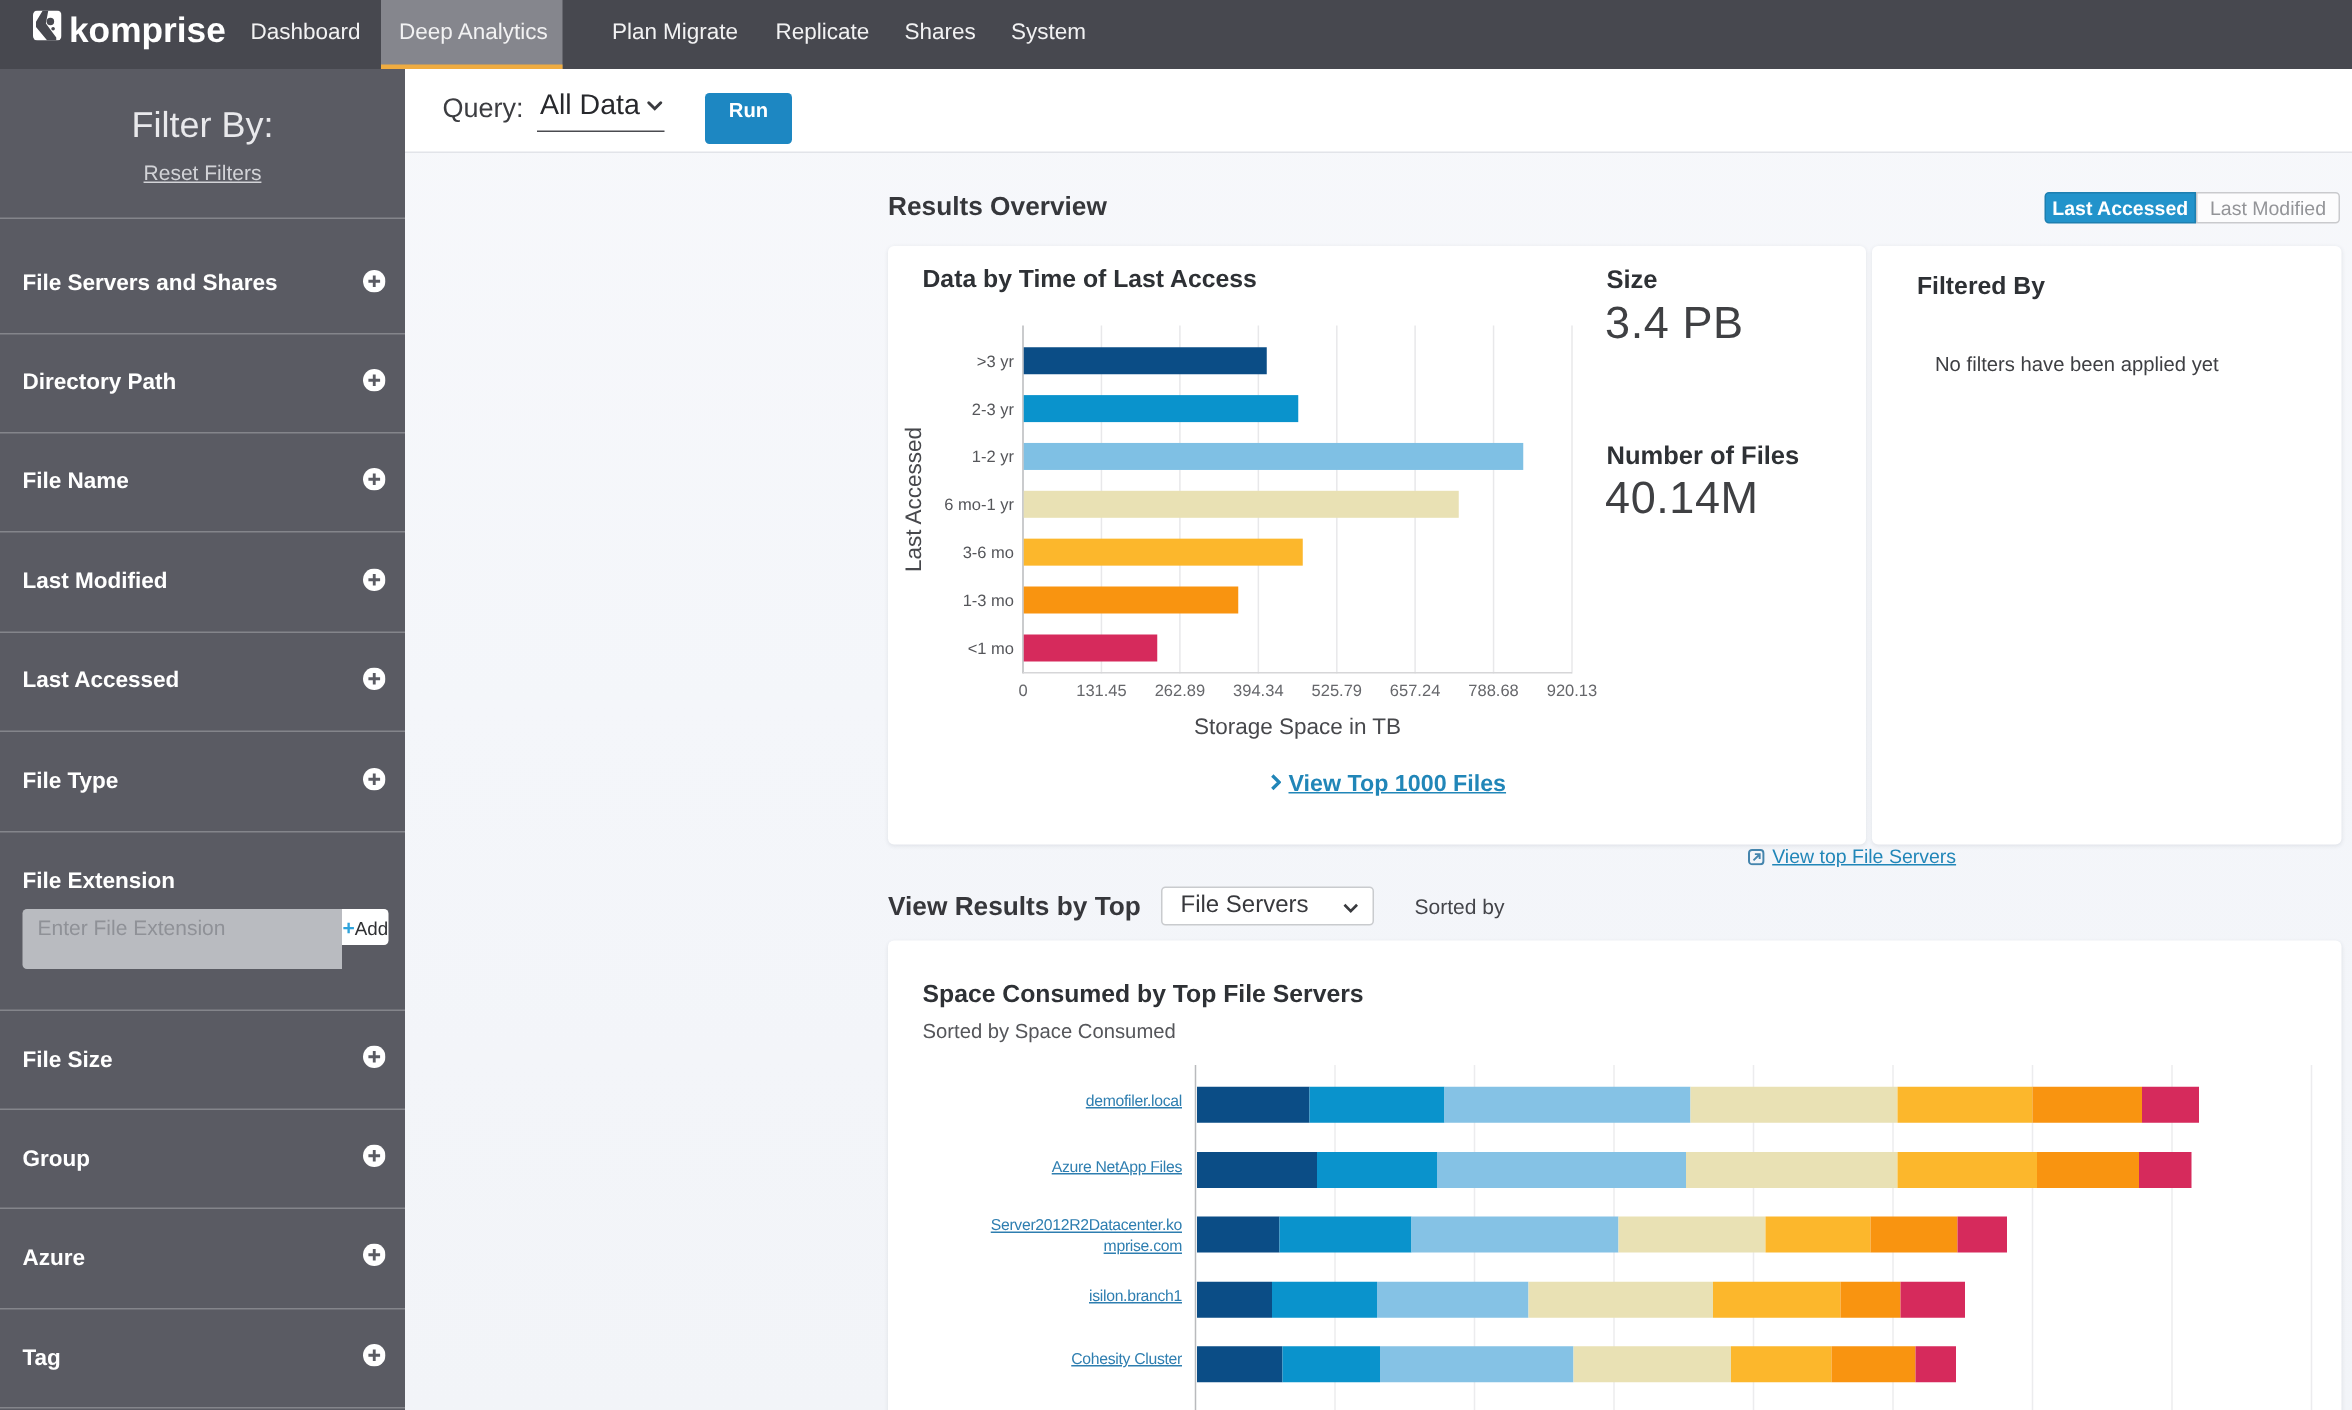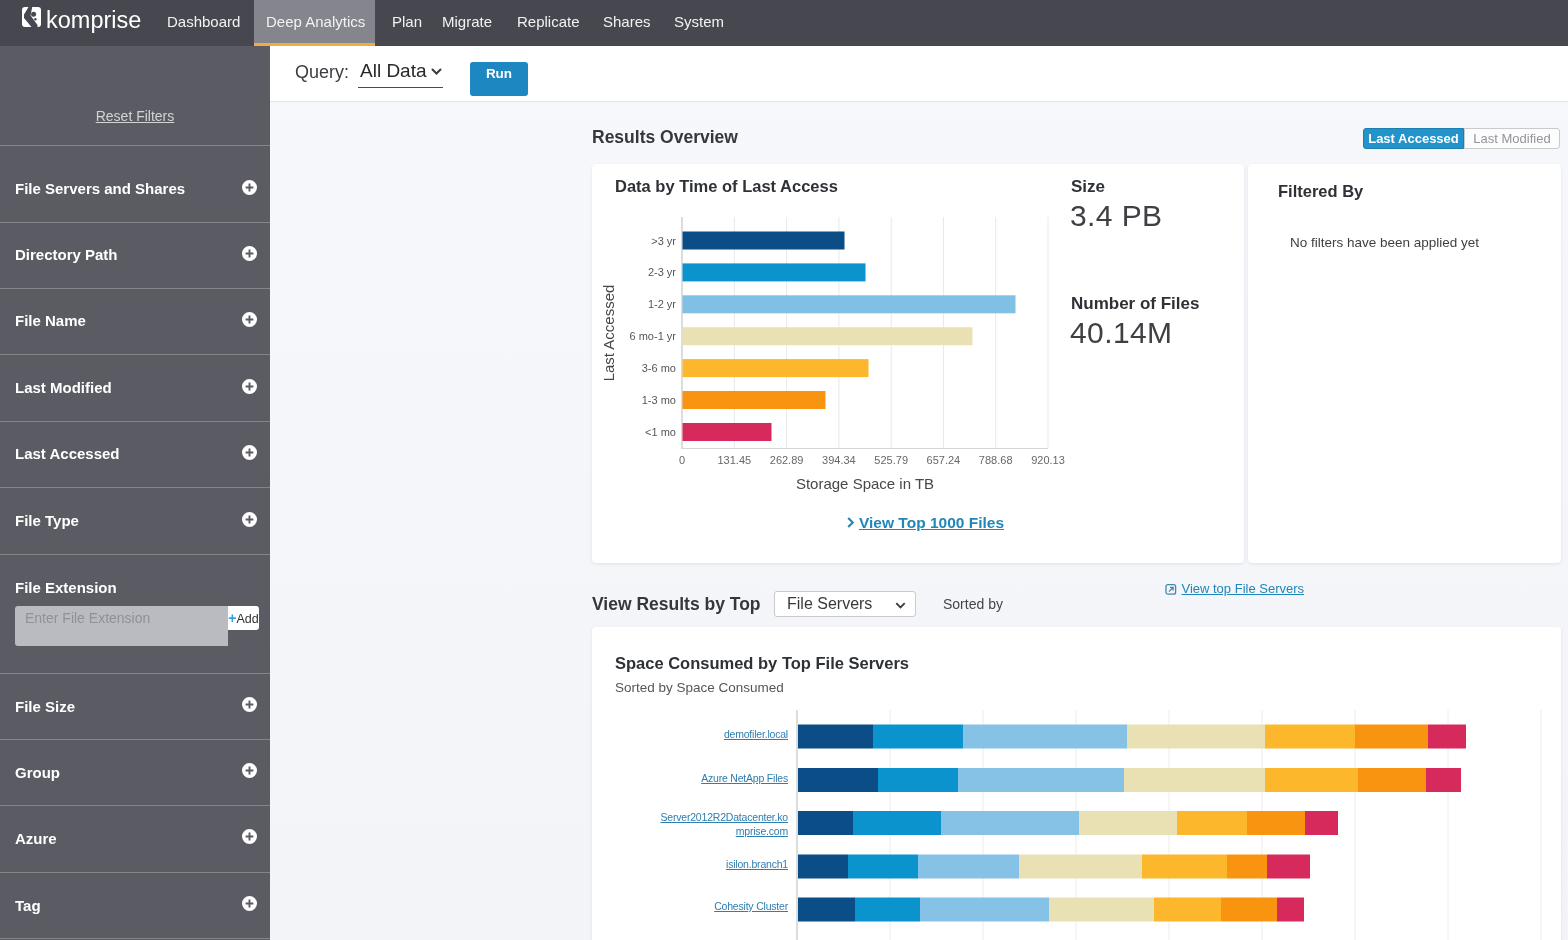--- a/index.html
+++ b/index.html
@@ -4,21 +4,21 @@
 <style>
   * { margin:0; padding:0; box-sizing:border-box; }
   html,body { width:1568px; height:940px; overflow:hidden; }
   body { font-family:"Liberation Sans", sans-serif; position:relative; background:linear-gradient(180deg,#f7f8fb 0%,#f4f6fa 50%,#f2f4f8 100%); }
   .abs { position:absolute; }
 
   
   #navbar { position:absolute; left:0; top:0; width:1568px; height:46px; background:#47484f; z-index:5; }
   .navitem { position:absolute; top:0; height:46px; line-height:44px; color:#f2f2f3; font-size:15px; }
   #tab-active { position:absolute; left:254px; top:0; width:121px; height:46px; background:#85868d; border-bottom:3px solid #efac41; }
-  #logo-text { position:absolute; left:46px; top:7px; color:#fff; font-size:23.5px; font-weight:400; letter-spacing:0px; }
+  #logo-text { position:absolute; left:46px; top:7px; color:#fff; font-size:23.5px; font-weight:700; letter-spacing:0px; }
 
   
   #sidebar { position:absolute; left:0; top:46px; width:270px; height:894px; background:#5a5b63; z-index:4; }
   .sep { position:absolute; left:0; width:270px; height:1px; background:#84858b; }
   .fsec { position:absolute; left:15px; color:#fff; font-size:15px; font-weight:bold; }
   .plus { position:absolute; left:242px; width:15px; height:15px; }
 
   
   #querybar { position:absolute; left:270px; top:46px; width:1298px; height:56px; background:#fff; border-bottom:1px solid #e2e4e9; }
 
@@ -34,28 +34,29 @@
   <svg class="abs" style="left:22px; top:7px;" width="19" height="20" viewBox="0 0 19 20">
     <rect x="0" y="0" width="19" height="20" rx="3" fill="#fff"></rect>
     <path d="M6.5 0 L2 7.5 L2 11 L9.5 20 L15.5 20 L15.5 18 L8.6 8.6 L10.2 0 Z" fill="#47484f"></path>
     <circle cx="11.6" cy="7.3" r="2.5" fill="#47484f"></circle>
     <circle cx="13.4" cy="12.2" r="1.2" fill="#47484f"></circle>
   </svg>
   <div id="logo-text">komprise</div>
   <div id="tab-active"></div>
   <div class="navitem" style="left:167px;">Dashboard</div>
   <div class="navitem" style="left:266px;">Deep Analytics</div>
-  <div class="navitem" style="left:392px;">Plan</div>
+  <div class="navitem" style="left:408px;">Plan</div>
   <div class="navitem" style="left:442px;">Migrate</div>
   <div class="navitem" style="left:517px;">Replicate</div>
   <div class="navitem" style="left:603px;">Shares</div>
   <div class="navitem" style="left:674px;">System</div>
 </div>
 
 <div id="sidebar">
+  <div class="abs" style="left:0; top:24px; width:270px; text-align:center; color:#e9e9ec; font-size:24px; font-weight:400;">Filter By:</div>
   <div class="abs" style="left:0; top:61px; width:270px; text-align:center;"><span style="color:#d2d3d7; font-size:14px; text-decoration:underline;">Reset Filters</span></div>
 
   <div class="sep" style="top:99px;"></div>
   <div class="sep" style="top:176px;"></div>
   <div class="sep" style="top:242px;"></div>
   <div class="sep" style="top:308px;"></div>
   <div class="sep" style="top:375px;"></div>
   <div class="sep" style="top:441px;"></div>
   <div class="sep" style="top:508px;"></div>
   <div class="sep" style="top:627px;"></div>
@@ -193,21 +194,21 @@
 </div>
 
 <div class="abs" style="left:592px; top:594px; font-size:17.5px; font-weight:bold; color:#36373b;">View Results by Top</div>
 <div class="abs" style="left:774px; top:591px; width:142px; height:26px; background:#fff; border:1px solid #c9cbce; border-radius:3px; font-size:16px; color:#38393d; line-height:24px; padding-left:12px;">File Servers<svg width="11" height="7" viewBox="0 0 11 7" style="position:absolute; right:9px; top:10px;">
       <path d="M1.3 1.2 L5.5 5.4 L9.7 1.2" stroke="#3a3b3f" stroke-width="1.8" fill="none"></path>
     </svg></div>
 <div class="abs" style="left:943px; top:596px; font-size:14px; color:#44454a;">Sorted by</div>
 <div class="abs" style="left:1012px; top:591px; width:140px; height:26px; background:#fff; border:1px solid #ec4899; border-radius:3px; font-size:13.5px; color:#38393d; line-height:24px; padding-left:11px;margin-top:41px;">Space Consumed<svg width="11" height="7" viewBox="0 0 11 7" style="position:absolute; right:8px; top:10px;">
       <path d="M1.3 1.2 L5.5 5.4 L9.7 1.2" stroke="#3a3b3f" stroke-width="1.8" fill="none"></path>
     </svg></div>
-<div class="abs" style="left:1165px; top:579px;">
+<div class="abs" style="left:1165px; top:562px;">
   <svg width="12" height="12" viewBox="0 0 12 12" style="vertical-align:-1.5px;">
       <rect x="1" y="1.6" width="9.6" height="9.6" rx="2" stroke="#4585ad" stroke-width="1.3" fill="none"></rect>
       <path d="M4 8.6 L7.8 4.8 M4.9 4.4 L8.1 4.4 L8.1 7.6" stroke="#4585ad" stroke-width="1.3" fill="none"></path>
     </svg>
   <span class="blue-link" style="font-size:13px;">View top File Servers</span>
 </div>
 
 <div class="card" id="card3" style="left:592px; top:627px; width:969px; height:330px; overflow:hidden;">
   <div class="abs" style="left:23px; top:27px; font-size:16.5px; font-weight:bold; color:#2e3135;">Space Consumed by Top File Servers</div>
   <div class="abs" style="left:23px; top:53px; font-size:13.5px; color:#55565a;">Sorted by Space Consumed</div>

